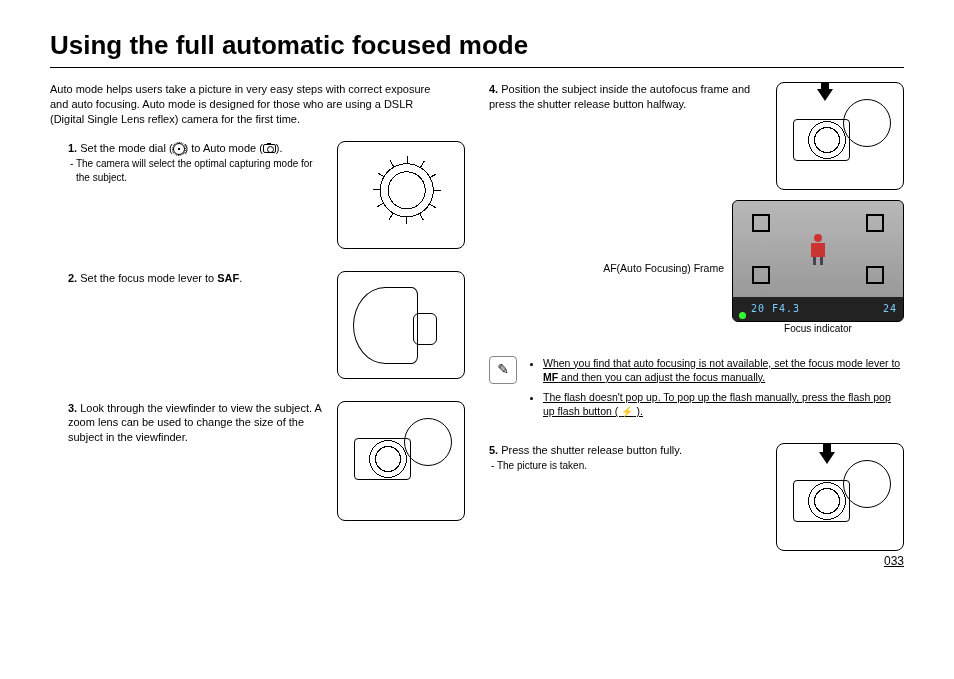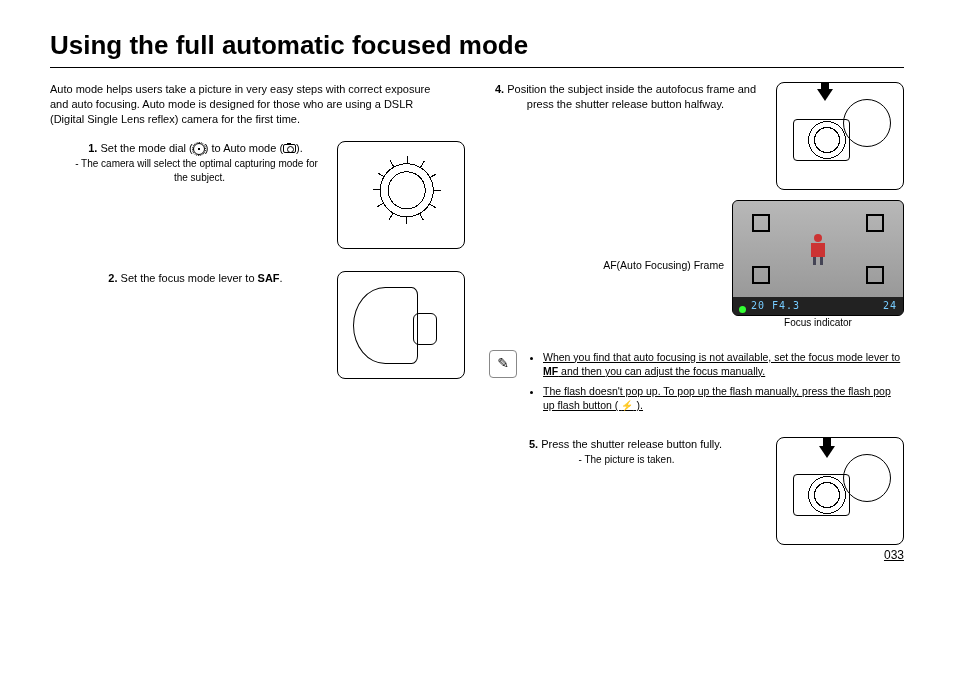--- a/index.html
+++ b/index.html
@@ -25,21 +25,21 @@
     gap: 24px;
   }
   .col { flex: 1; }
   .intro { margin-bottom: 14px; max-width: 390px; }
   .step {
     display: flex;
     gap: 14px;
     margin-bottom: 22px;
     align-items: flex-start;
   }
-  .step-text { flex: 1; padding-left: 18px; text-align: center; }
+  .step-text { flex: 1; padding-left: 18px; }
   .step-num { font-weight: bold; display:inline; }
   .step-body { display: inline; }
   .step-sub {
     font-size: 10px;
     margin-top: 2px;
     padding-left: 8px;
     text-indent: -6px;
   }
   .illus {
     width: 128px;
@@ -106,21 +106,21 @@
   .c-br { bottom:0; right:0; border-left:none; border-top:none; }
   .af-line { position:absolute; right:100%; top:48px; width:48px; height:1px; background:#000; }
   .subject {
     position:absolute; left:50%; top:50%; transform:translate(-50%,-50%);
     width:22px; height:30px;
   }
   .subject .head { width:8px;height:8px;background:#c33;border-radius:50%;margin:0 auto; }
   .subject .torso { width:14px;height:14px;background:#c33;margin:1px auto 0; }
   .subject .legs { width:10px;height:8px;border-left:3px solid #445;border-right:3px solid #445;margin:0 auto; }
   .lcd-bar {
-    height:18px; background:#222; color:#7cf; font-family:monospace; font-size:10px;
+    height:24px; background:#222; color:#7cf; font-family:monospace; font-size:10px;
     display:flex; justify-content:space-between; align-items:center; padding:0 6px;
     letter-spacing:1px;
     gap:17px;
   }
   .focus-ind-dot { position:absolute; left:6px; bottom:2px; width:7px; height:7px; background:#3f3; border-radius:50%; }
   .focus-ind-label { text-align:center; font-size:10px; }
   .lcd-wrap { position:relative; }
   .arrow-down {
     position:absolute; top:4px; left:50%; transform:translateX(-50%);
     width:0;height:0;border-left:8px solid transparent;border-right:8px solid transparent;border-top:12px solid #000;
@@ -193,20 +193,29 @@
         <span class="step-num">2.</span>
         <span class="step-body">
           <span>Set the focus mode lever to </span><b>SAF</b><span>.</span>
         </span>
       </div>
       <div class="illus">
         <div class="sketch sk-lever"></div>
       </div>
     </div>
 
+    <div class="step" style="margin-bottom:0;">
+      <div class="step-text">
+        <span class="step-num">3.</span>
+        <span class="step-body">Look through the viewfinder to view the subject. A zoom lens can be used to change the size of the subject in the viewfinder.</span>
+      </div>
+      <div class="illus illus-tall">
+        <div class="sketch sk-person"></div>
+      </div>
+    </div>
   </div>
 
   <div class="col">
 
     <div class="step" style="margin-bottom:10px;">
       <div class="step-text" style="padding-left:0;">
         <span class="step-num">4.</span>
         <span class="step-body">Position the subject inside the autofocus frame and press the shutter release button halfway.</span>
       </div>
       <div class="illus step4-illus">

